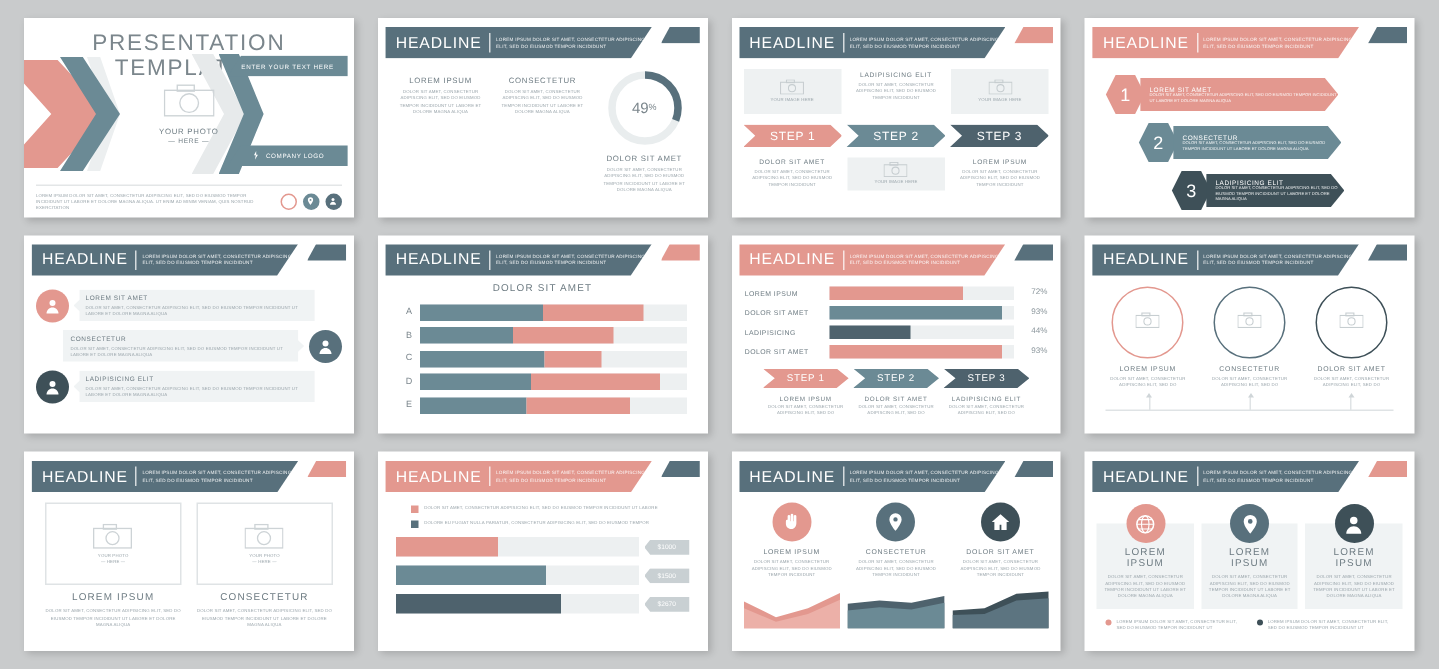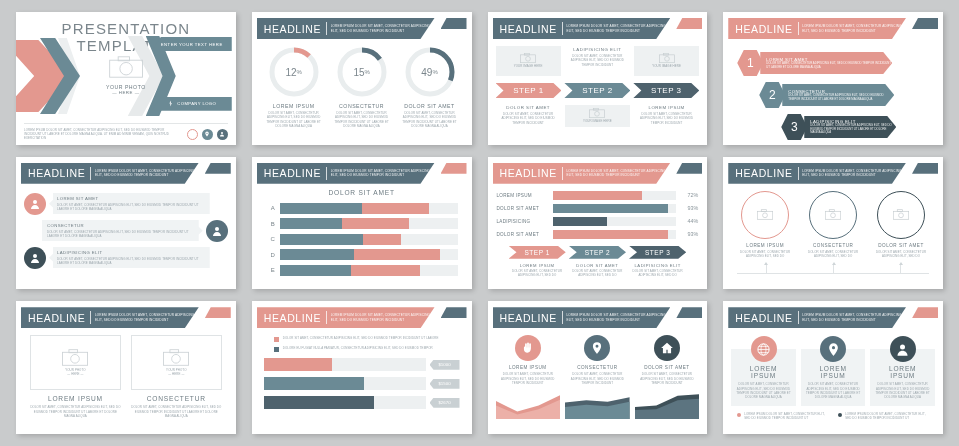--- a/index.html
+++ b/index.html
@@ -311,44 +311,24 @@
     <div class="slide">
       <div class="hbar">
         <span class="hbar-title">HEADLINE</span>
         <span class="hbar-div"></span>
         <span class="hbar-sub">LOREM IPSUM DOLOR SIT AMET, CONSECTETUR ADIPISCING ELIT, SED DO EIUSMOD TEMPOR INCIDIDUNT</span>
       </div>
       <div class="hcorner"></div>
       <div class="body">
         <div class="donuts">
           <div class="donut-col">
-            <div class="donut">
-              <svg width="52" height="52" viewBox="0 0 52 52">
-                <circle cx="26" cy="26" r="22" fill="none" stroke="#e9edee" stroke-width="5"></circle>
-                <circle cx="26" cy="26" r="22" fill="none" stroke="#e3988f" stroke-width="5" stroke-dasharray="16.6 121.6"></circle>
-              </svg>
-              <div class="donut-val">
-                  <span>12</span>
-                  <sup>%</sup>
-                </div>
-            </div>
             <div class="cap" style="margin-top:5px">LOREM IPSUM</div>
             <div class="micro c" style="margin-top:2px;padding:0 4px">DOLOR SIT AMET, CONSECTETUR ADIPISCING ELIT, SED DO EIUSMOD TEMPOR INCIDIDUNT UT LABORE ET DOLORE MAGNA ALIQUA</div>
           </div>
           <div class="donut-col">
-            <div class="donut">
-              <svg width="52" height="52" viewBox="0 0 52 52">
-                <circle cx="26" cy="26" r="22" fill="none" stroke="#e9edee" stroke-width="5"></circle>
-                <circle cx="26" cy="26" r="22" fill="none" stroke="#58707c" stroke-width="5" stroke-dasharray="20.7 117.5"></circle>
-              </svg>
-              <div class="donut-val">
-                  <span>15</span>
-                  <sup>%</sup>
-                </div>
-            </div>
             <div class="cap" style="margin-top:5px">CONSECTETUR</div>
             <div class="micro c" style="margin-top:2px;padding:0 4px">DOLOR SIT AMET, CONSECTETUR ADIPISCING ELIT, SED DO EIUSMOD TEMPOR INCIDIDUNT UT LABORE ET DOLORE MAGNA ALIQUA</div>
           </div>
           <div class="donut-col">
             <div class="donut">
               <svg width="52" height="52" viewBox="0 0 52 52">
                 <circle cx="26" cy="26" r="22" fill="none" stroke="#e9edee" stroke-width="5"></circle>
                 <circle cx="26" cy="26" r="22" fill="none" stroke="#58707c" stroke-width="5" stroke-dasharray="42.9 95.3"></circle>
               </svg>
               <div class="donut-val">

